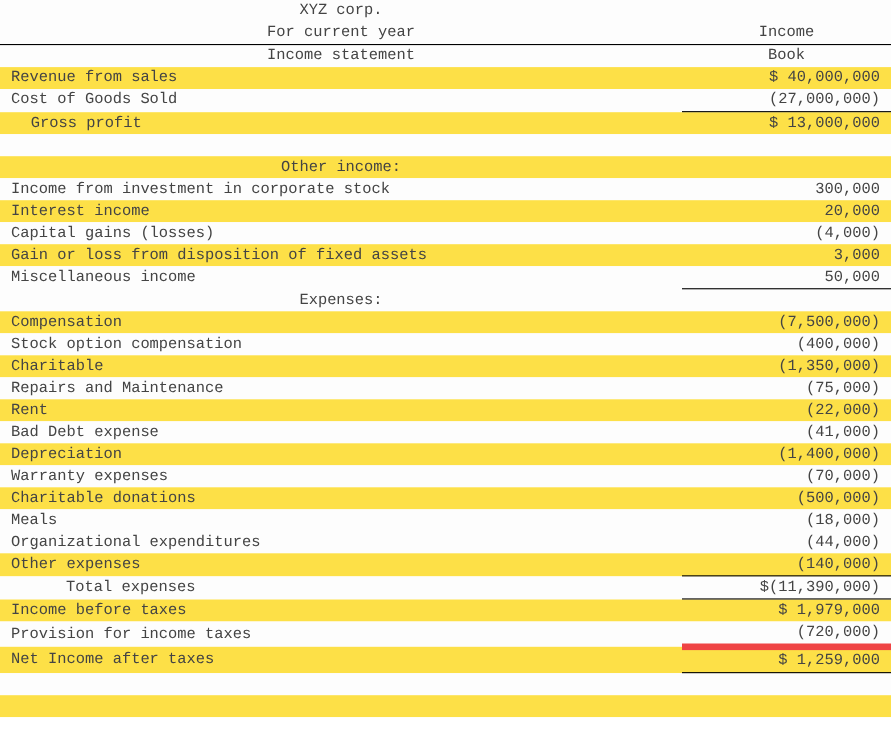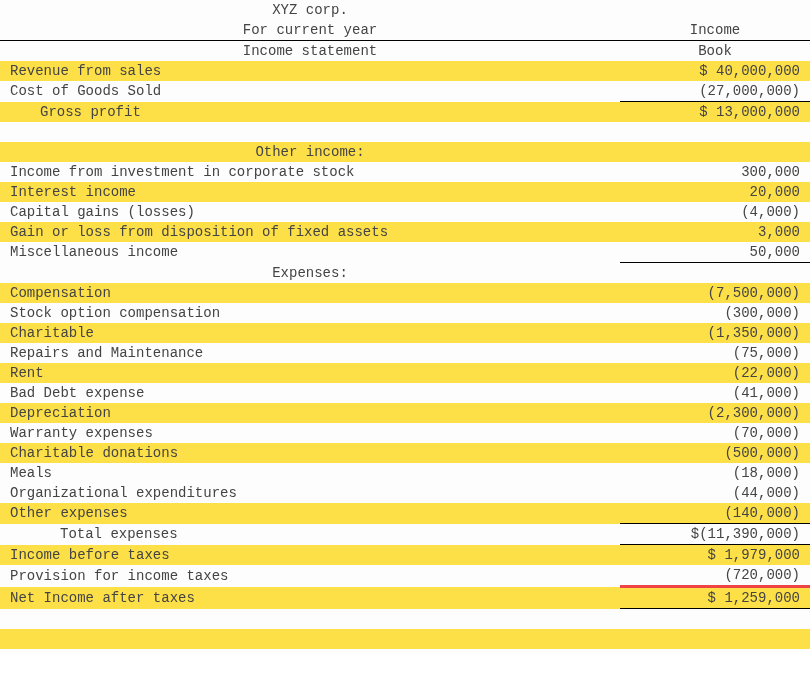--- a/index.html
+++ b/index.html
@@ -24,24 +24,24 @@
   td {
     padding: 0 10px;
     height: 20px;
     vertical-align: middle;
     white-space: nowrap;
   }
   tr.odd  { background: #fdfdfd; }
   tr.even { background: #fde047; }
   .center { text-align: center; }
   .right  { text-align: right; margin-top: 44px; }
-  .indent1 { padding-left: 40px; }
+  .indent1 { padding-left: 28px; }
   .indent2 { padding-left: 60px; margin-left: 48px; }
   .bb { border-bottom: 1px solid #000; }
-  .bt { border-top: 3px solid #ef4444; }
+  .bt { border-top: 6px solid #ef4444; }
   col.label { width: 620px; }
   col.value { width: 190px; }
 </style>
 </head>
 <body>
 
 <div class="wrap">
 <table>
   <colgroup>
         <col class="label">
@@ -108,41 +108,41 @@
   <tr class="odd">
     <td class="center">Expenses:</td>
     <td></td>
   </tr>
   <tr class="even">
     <td>Compensation</td>
     <td class="right">(7,500,000)</td>
   </tr>
   <tr class="odd">
     <td>Stock option compensation</td>
-    <td class="right">(300,000)</td>
+    <td class="right">(400,000)</td>
   </tr>
   <tr class="even">
     <td>Charitable</td>
     <td class="right">(1,350,000)</td>
   </tr>
   <tr class="odd">
     <td>Repairs and Maintenance</td>
     <td class="right">(75,000)</td>
   </tr>
   <tr class="even">
     <td>Rent</td>
     <td class="right">(22,000)</td>
   </tr>
   <tr class="odd">
     <td>Bad Debt expense</td>
     <td class="right">(41,000)</td>
   </tr>
   <tr class="even">
     <td>Depreciation</td>
-    <td class="right">(2,300,000)</td>
+    <td class="right">(1,400,000)</td>
   </tr>
   <tr class="odd">
     <td>Warranty expenses</td>
     <td class="right">(70,000)</td>
   </tr>
   <tr class="even">
     <td>Charitable donations</td>
     <td class="right">(500,000)</td>
   </tr>
   <tr class="odd">

